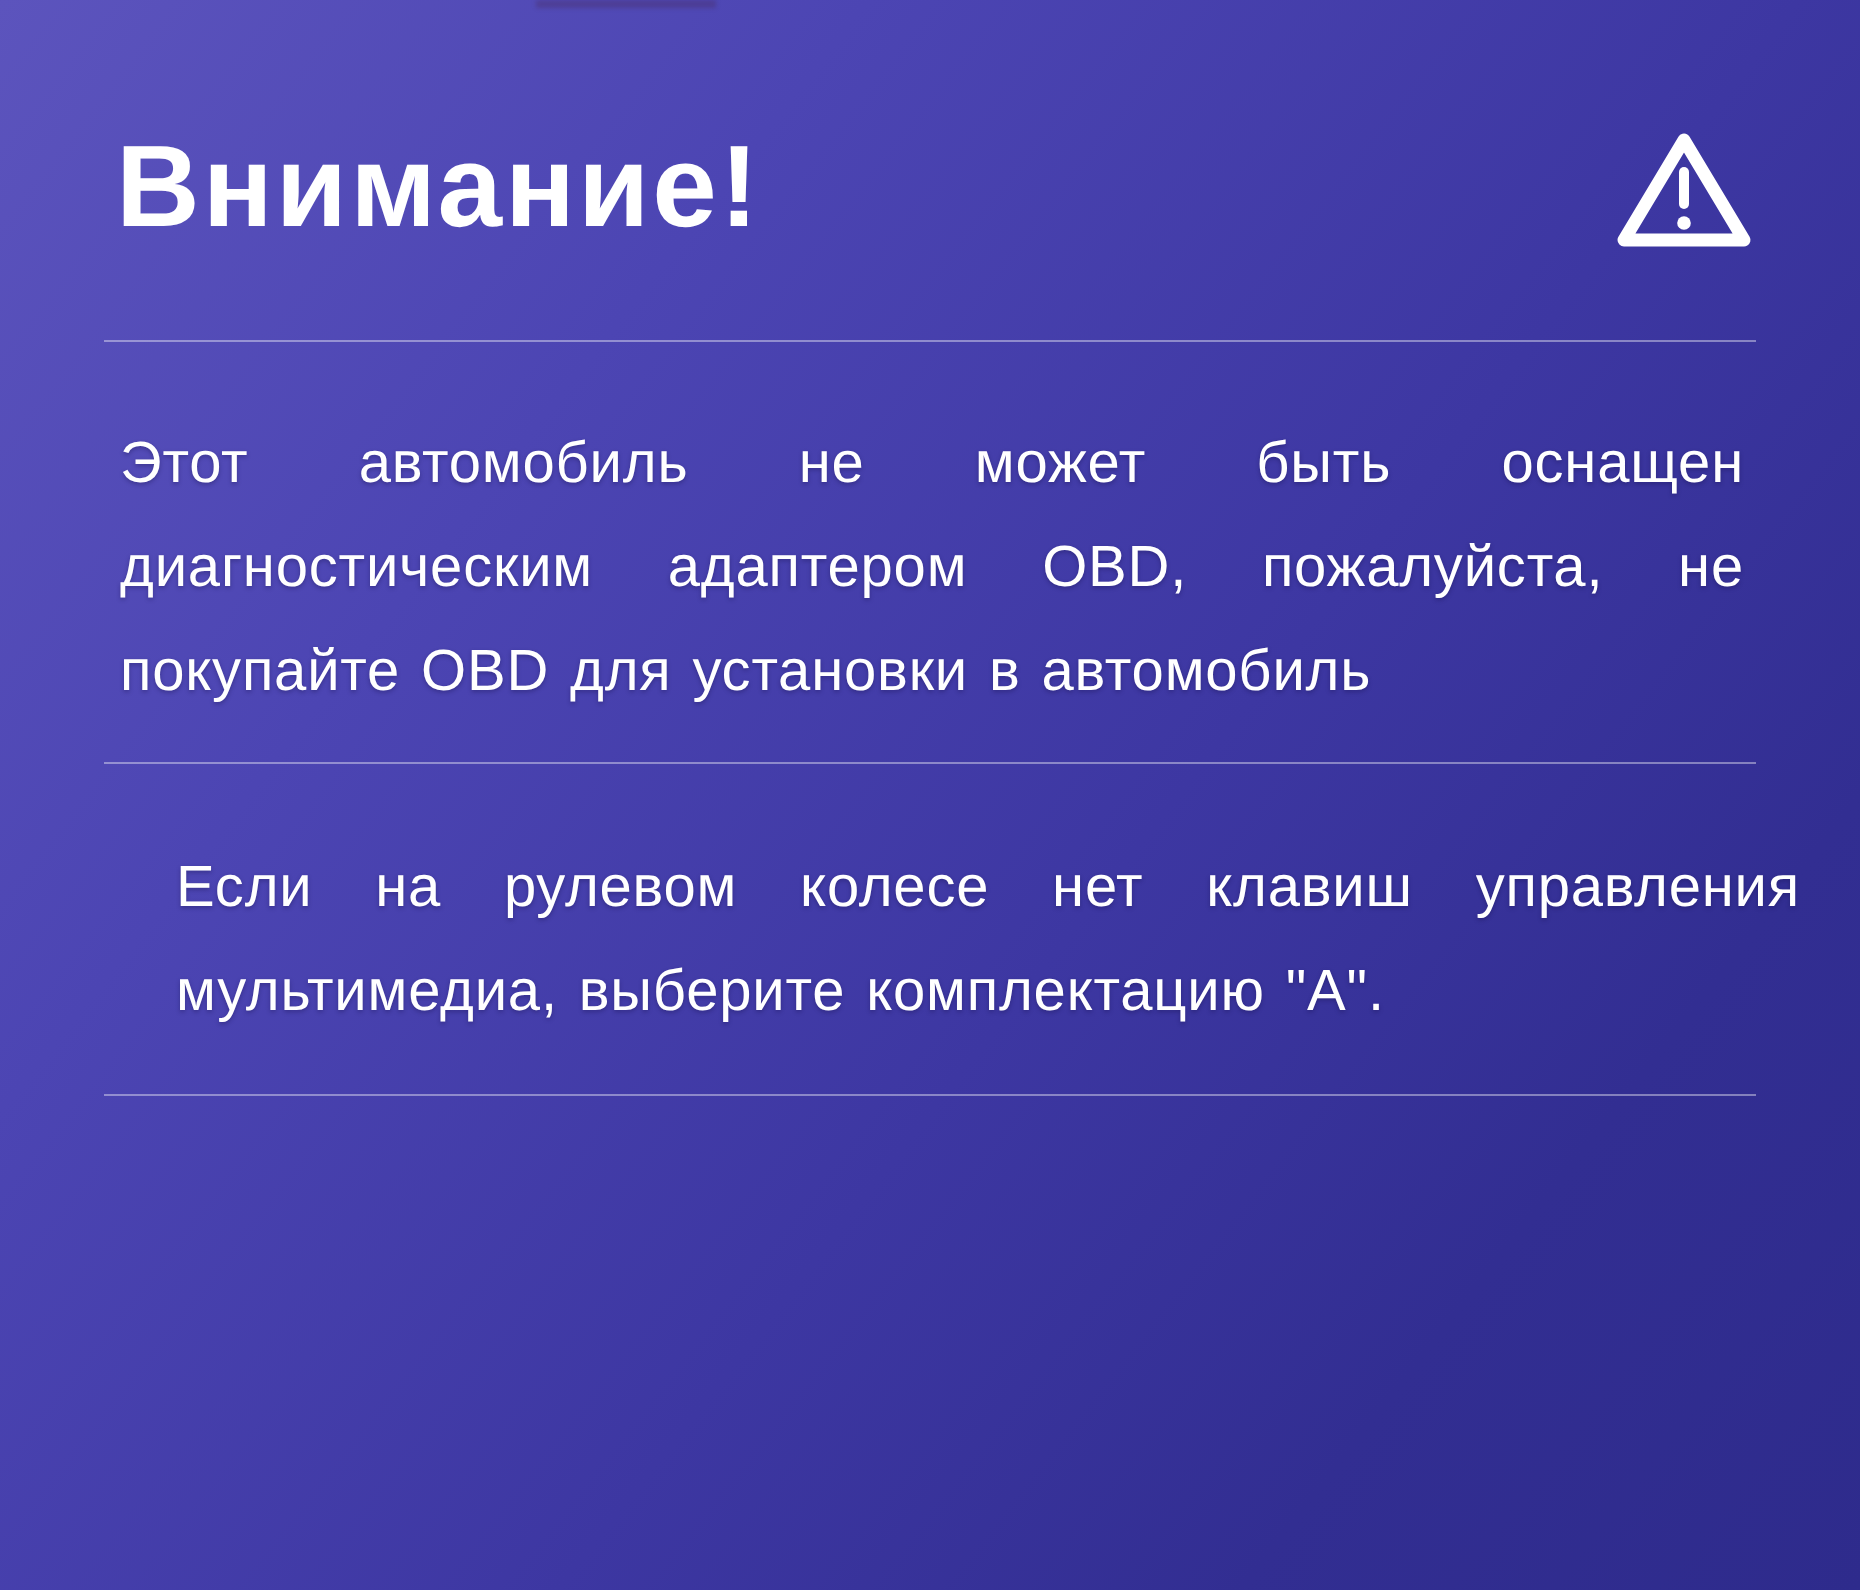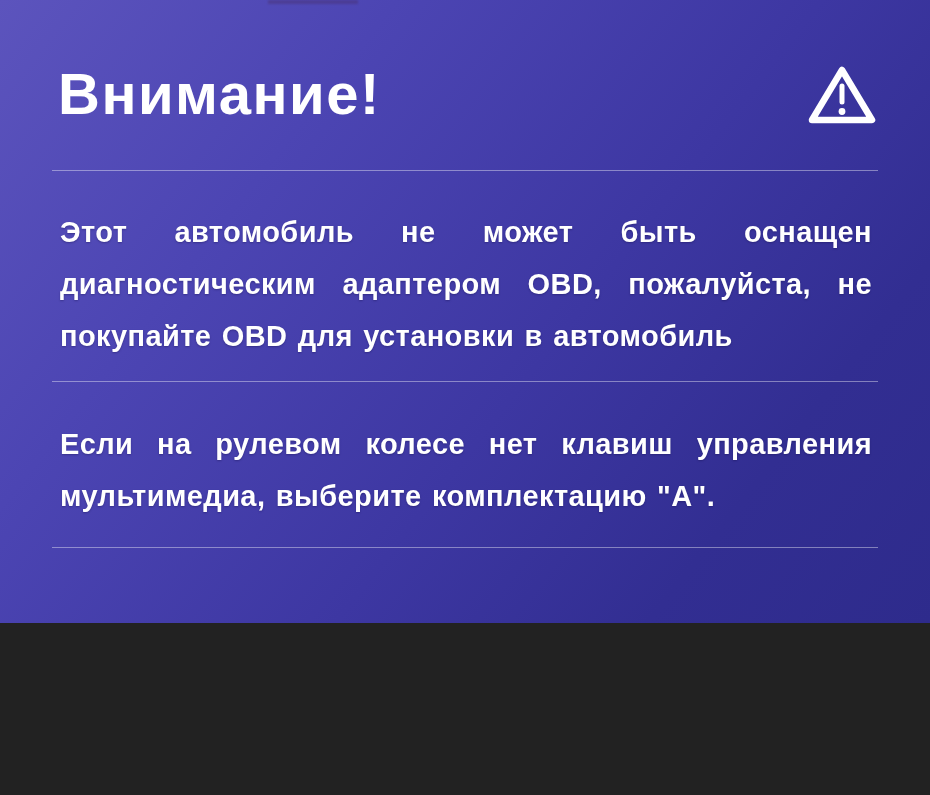--- a/index.html
+++ b/index.html
@@ -1,19 +1,19 @@
 <!DOCTYPE html>
 <html><head>
 <meta charset="utf-8">
 <style>
   html, body { margin: 0; padding: 0; background: #222; }
   .canvas {
     position: relative;
     width: 930px;
-    height: 623px;
+    height: 795px;
     overflow: hidden;
     background: linear-gradient(128deg, #5c54bd 0%, #4c45b3 28%, #3d37a2 58%, #322e92 80%, #2e2b8c 100%);
     font-family: "Liberation Sans", "DejaVu Sans", sans-serif;
     color: #ffffff;
   }
   .top-edge-artifact {
     position: absolute;
     left: 268px; top: 0; width: 90px; height: 4px;
     background: rgba(70, 35, 75, 0.30);
     filter: blur(1px);
@@ -41,30 +41,30 @@
   }
   .divider-1 { top: 170px; }
   .divider-2 { top: 381px; }
   .divider-3 { top: 547px; }
   .para {
     position: absolute;
     left: 60px;
     width: 812px;
     margin: 0;
     font-size: 29px;
-    font-weight: 700;
+    font-weight: 400;
     line-height: 52px;
     letter-spacing: 0.4px;
     word-spacing: 2px;
     text-align: justify;
     color: #ffffff;
     text-shadow: 0 1px 2px rgba(20, 15, 70, 0.35);
   }
   .para-1 { top: 206px; }
-  .para-2 { top: 418px; }
+  .para-2 { top: 418px; margin-left: 28px; }
   .para-3 { top: 586px; }
 </style>
 </head>
 <body>
 
 <div class="canvas">
 
   <div class="top-edge-artifact"></div>
 
   <h1 class="page-title">Внимание!</h1>

